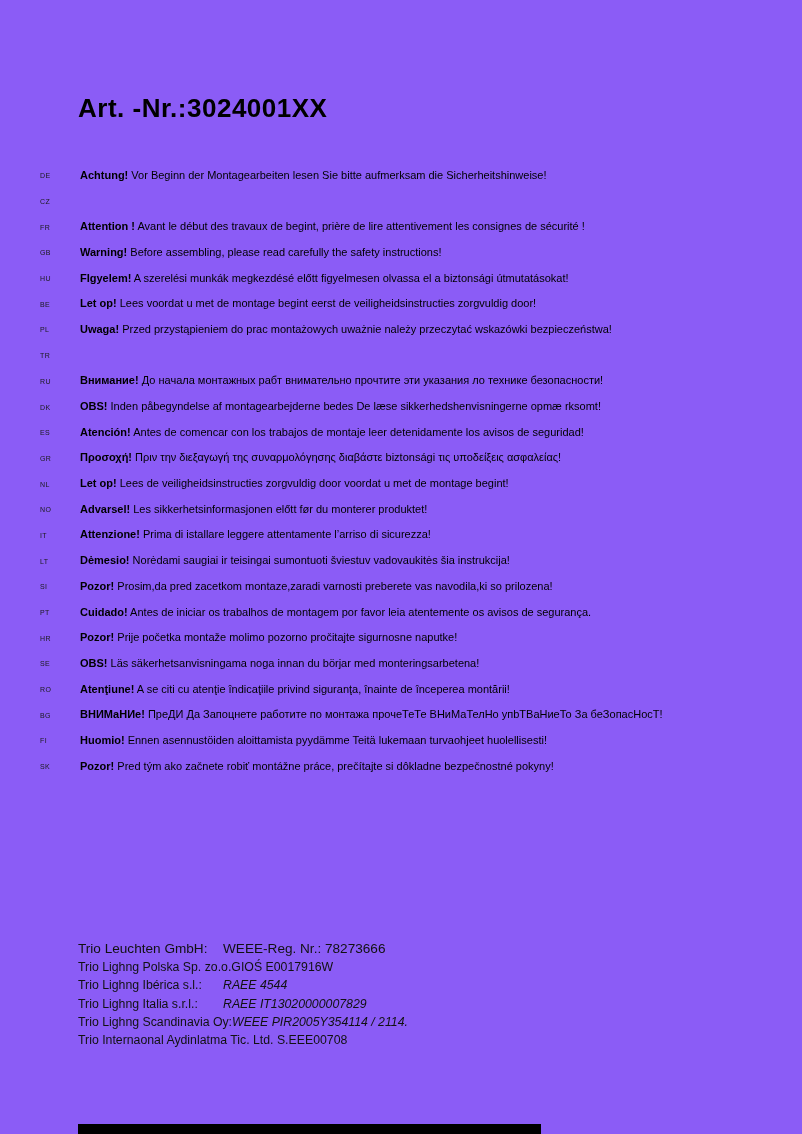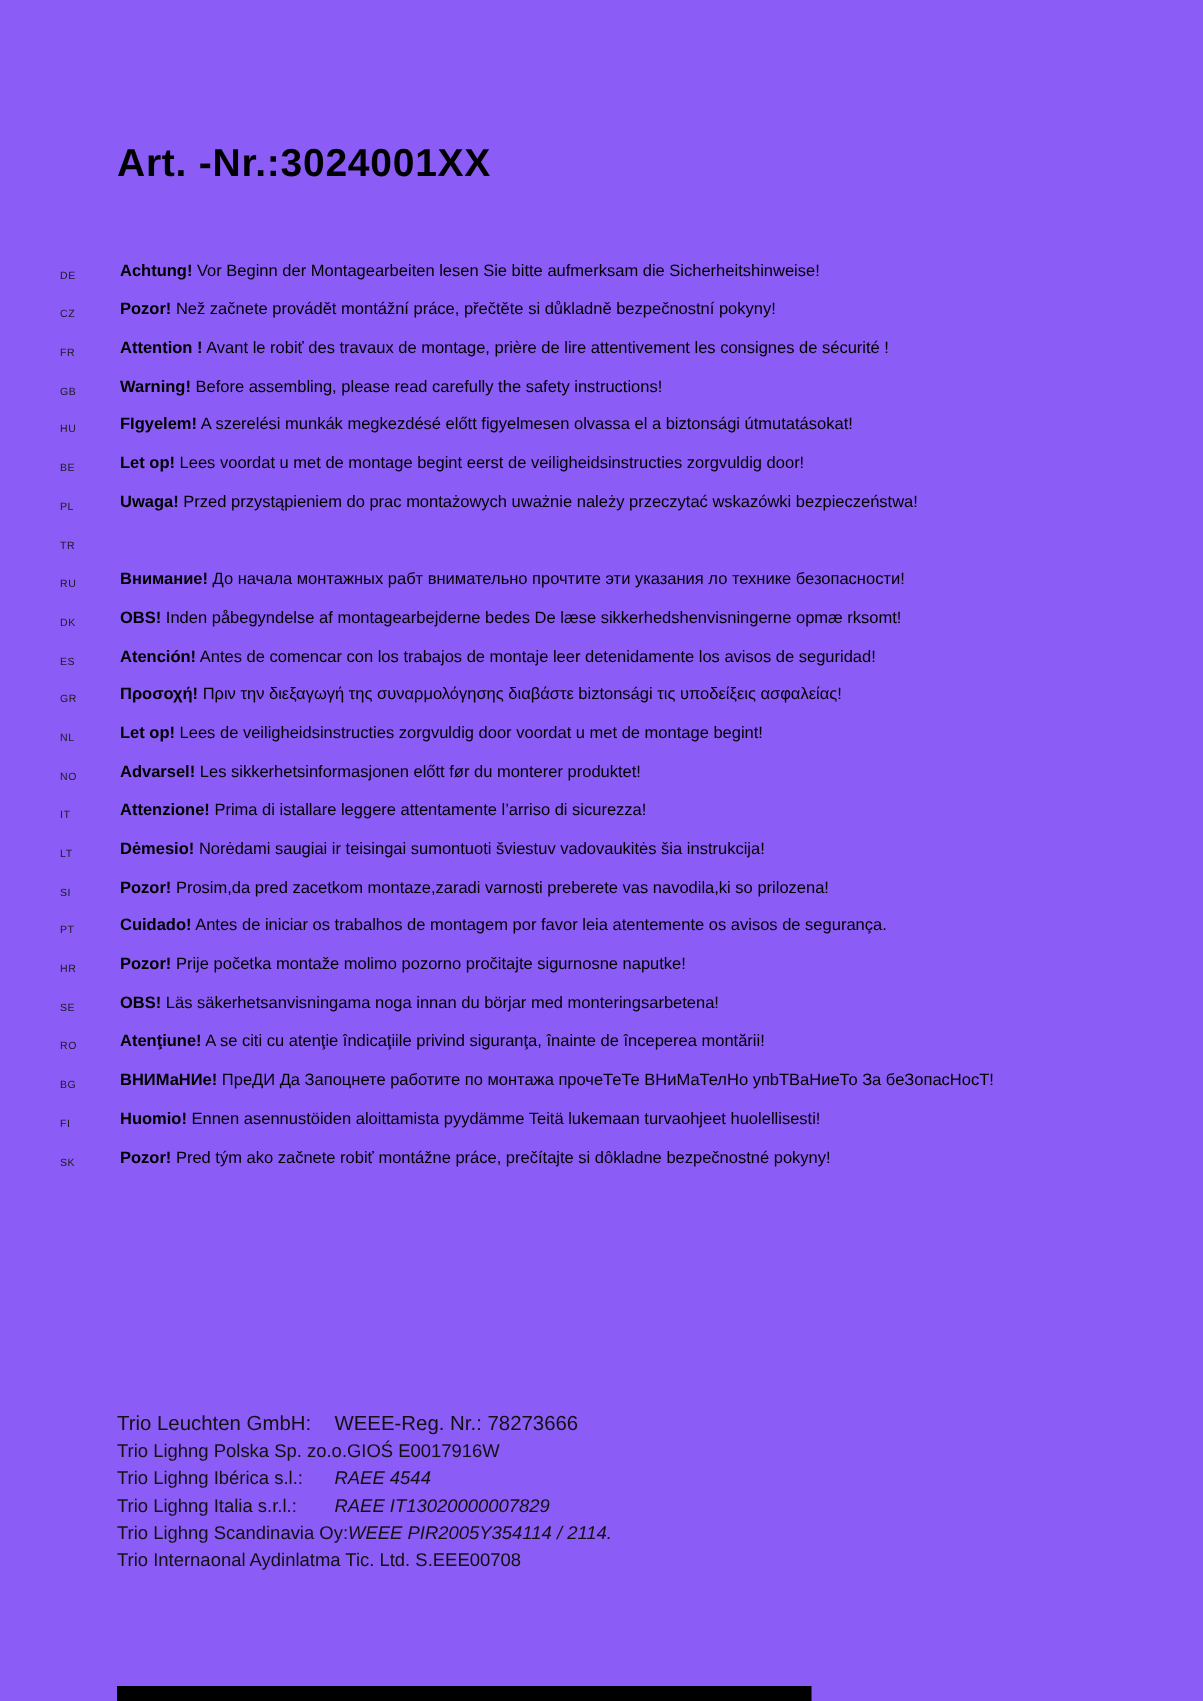--- a/index.html
+++ b/index.html
@@ -27,21 +27,21 @@
     white-space: nowrap;
   }
   .warnings-list {
     position: absolute;
     top: 162px;
     left: 0;
     width: 802px;
   }
   .warning-row {
     display: flex;
-    align-items: flex-end;
+    align-items: center;
     height: 25.7px;
     padding-left: 40px;
     box-sizing: border-box;
   }
   .lang-code {
     flex: 0 0 40px;
     font-size: 7px;
     letter-spacing: 0.4px;
     color: #1a1a1a;
     padding-top: 2px;
@@ -95,26 +95,25 @@
   <h1 class="doc-title">Art. -Nr.:3024001XX</h1>
 
   <div class="warnings-list">
   <div class="warning-row">
     <span class="lang-code">DE</span>
     <span class="warning-text-wrap"><b class="warning-keyword">Achtung!</b><span> Vor Beginn der Montagearbeiten lesen Sie bitte aufmerksam die Sicherheitshinweise!</span></span>
   </div>
 
   <div class="warning-row">
     <span class="lang-code">CZ</span>
-    <span class="warning-text-wrap"><b class="warning-keyword">Pozor!</b><span> Než začnete provádět montážní práce, přečtěte si důkladně bezpečnostní pokyny!</span></span>
   </div>
 
   <div class="warning-row">
     <span class="lang-code">FR</span>
-    <span class="warning-text-wrap"><b class="warning-keyword">Attention  !</b><span> Avant le robiť des travaux de montage, prière de lire attentivement les consignes de sécurité !</span></span>
+    <span class="warning-text-wrap"><b class="warning-keyword">Attention  !</b><span> Avant le début des travaux de begint, prière de lire attentivement les consignes de sécurité !</span></span>
   </div>
 
   <div class="warning-row">
     <span class="lang-code">GB</span>
     <span class="warning-text-wrap"><b class="warning-keyword">Warning!</b><span> Before assembling, please read carefully the safety instructions!</span></span>
   </div>
 
   <div class="warning-row">
     <span class="lang-code">HU</span>
     <span class="warning-text-wrap"><b class="warning-keyword">FIgyelem!</b><span> A szerelési munkák megkezdésé előtt figyelmesen olvassa el a biztonsági útmutatásokat!</span></span>

